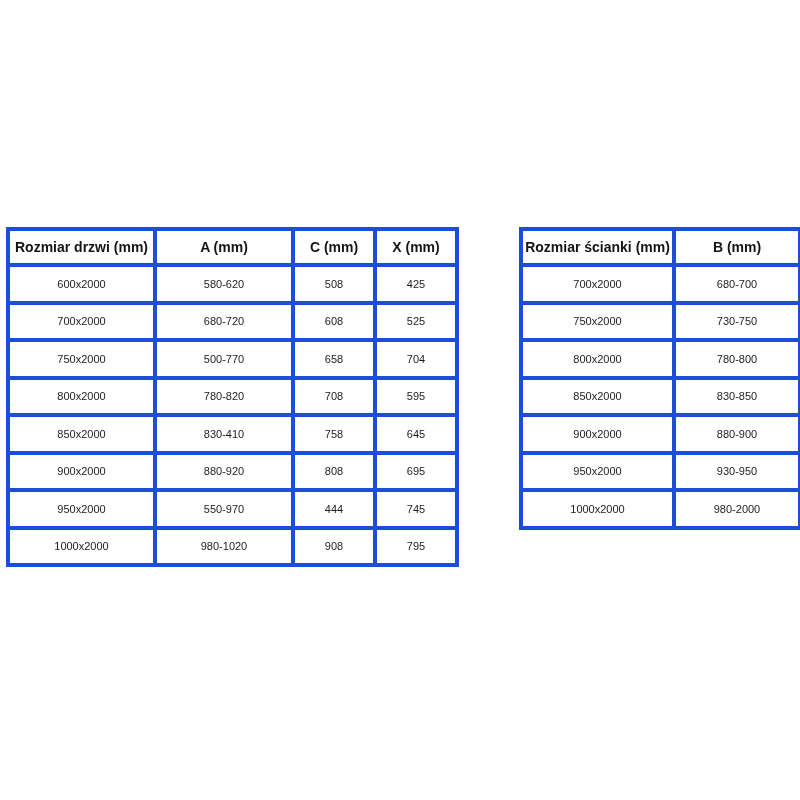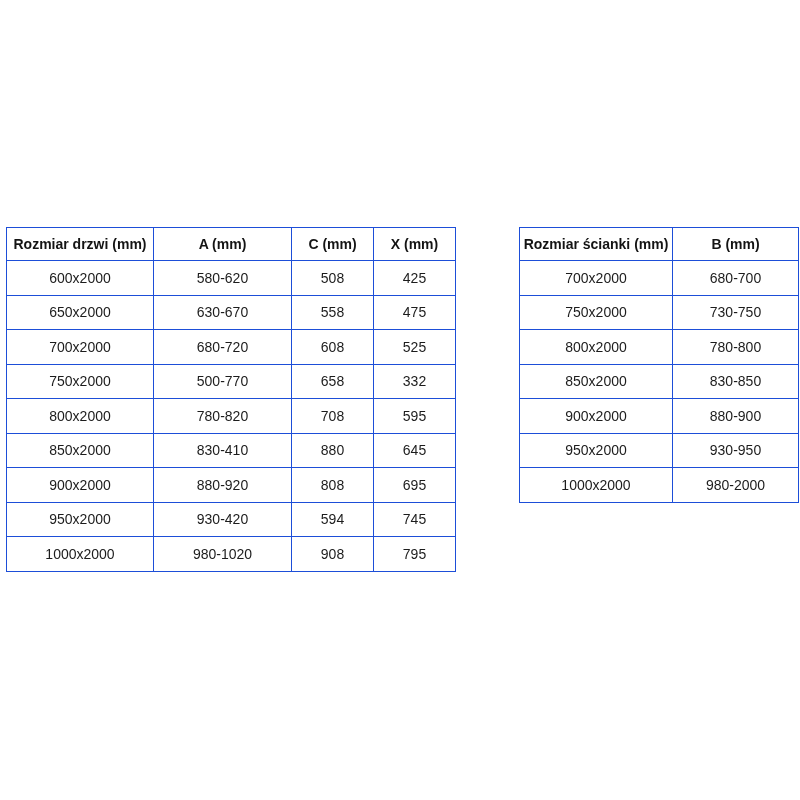--- a/index.html
+++ b/index.html
@@ -20,36 +20,36 @@
     top: 227px;
     border-collapse: collapse;
     table-layout: fixed;
     background: #ffffff;
   }
   #door-table { left: 6px;  width: 449px; }
   #wall-table { left: 512px; width: 279px; margin-left: 7px; }
 
   .spec-table th,
   .spec-table td {
-    border: 1px solid #1d4ed8;
+    border: 4px solid #1d4ed8;
     text-align: center;
     vertical-align: middle;
     padding: 0;
     overflow: hidden;
     white-space: nowrap;
   }
   .spec-table th {
     height: 32px;
     font-size: 14px;
     font-weight: bold;
     color: #141414;
   }
   .spec-table td {
     height: 33.5px;
-    font-size: 14px;
+    font-size: 11px;
     font-weight: normal;
     color: #1c1c1c;
   }
   
   #door-table col.c0 { width: 147px; }
   #door-table col.c1 { width: 138px; }
   #door-table col.c2 { width: 82px; }
   #door-table col.c3 { width: 82px; }
   
   #wall-table col.c0 { width: 153px; }
@@ -74,59 +74,53 @@
     </tr>
   </thead>
   <tbody>
       <tr>
         <td>600x2000</td>
         <td>580-620</td>
         <td>508</td>
         <td>425</td>
       </tr>
       <tr>
-        <td>650x2000</td>
-        <td>630-670</td>
-        <td>558</td>
-        <td>475</td>
-      </tr>
-      <tr>
         <td>700x2000</td>
         <td>680-720</td>
         <td>608</td>
         <td>525</td>
       </tr>
       <tr>
         <td>750x2000</td>
         <td>500-770</td>
         <td>658</td>
-        <td>332</td>
+        <td>704</td>
       </tr>
       <tr>
         <td>800x2000</td>
         <td>780-820</td>
         <td>708</td>
         <td>595</td>
       </tr>
       <tr>
         <td>850x2000</td>
         <td>830-410</td>
-        <td>880</td>
+        <td>758</td>
         <td>645</td>
       </tr>
       <tr>
         <td>900x2000</td>
         <td>880-920</td>
         <td>808</td>
         <td>695</td>
       </tr>
       <tr>
         <td>950x2000</td>
-        <td>930-420</td>
-        <td>594</td>
+        <td>550-970</td>
+        <td>444</td>
         <td>745</td>
       </tr>
       <tr>
         <td>1000x2000</td>
         <td>980-1020</td>
         <td>908</td>
         <td>795</td>
       </tr>
     </tbody>
 </table>

